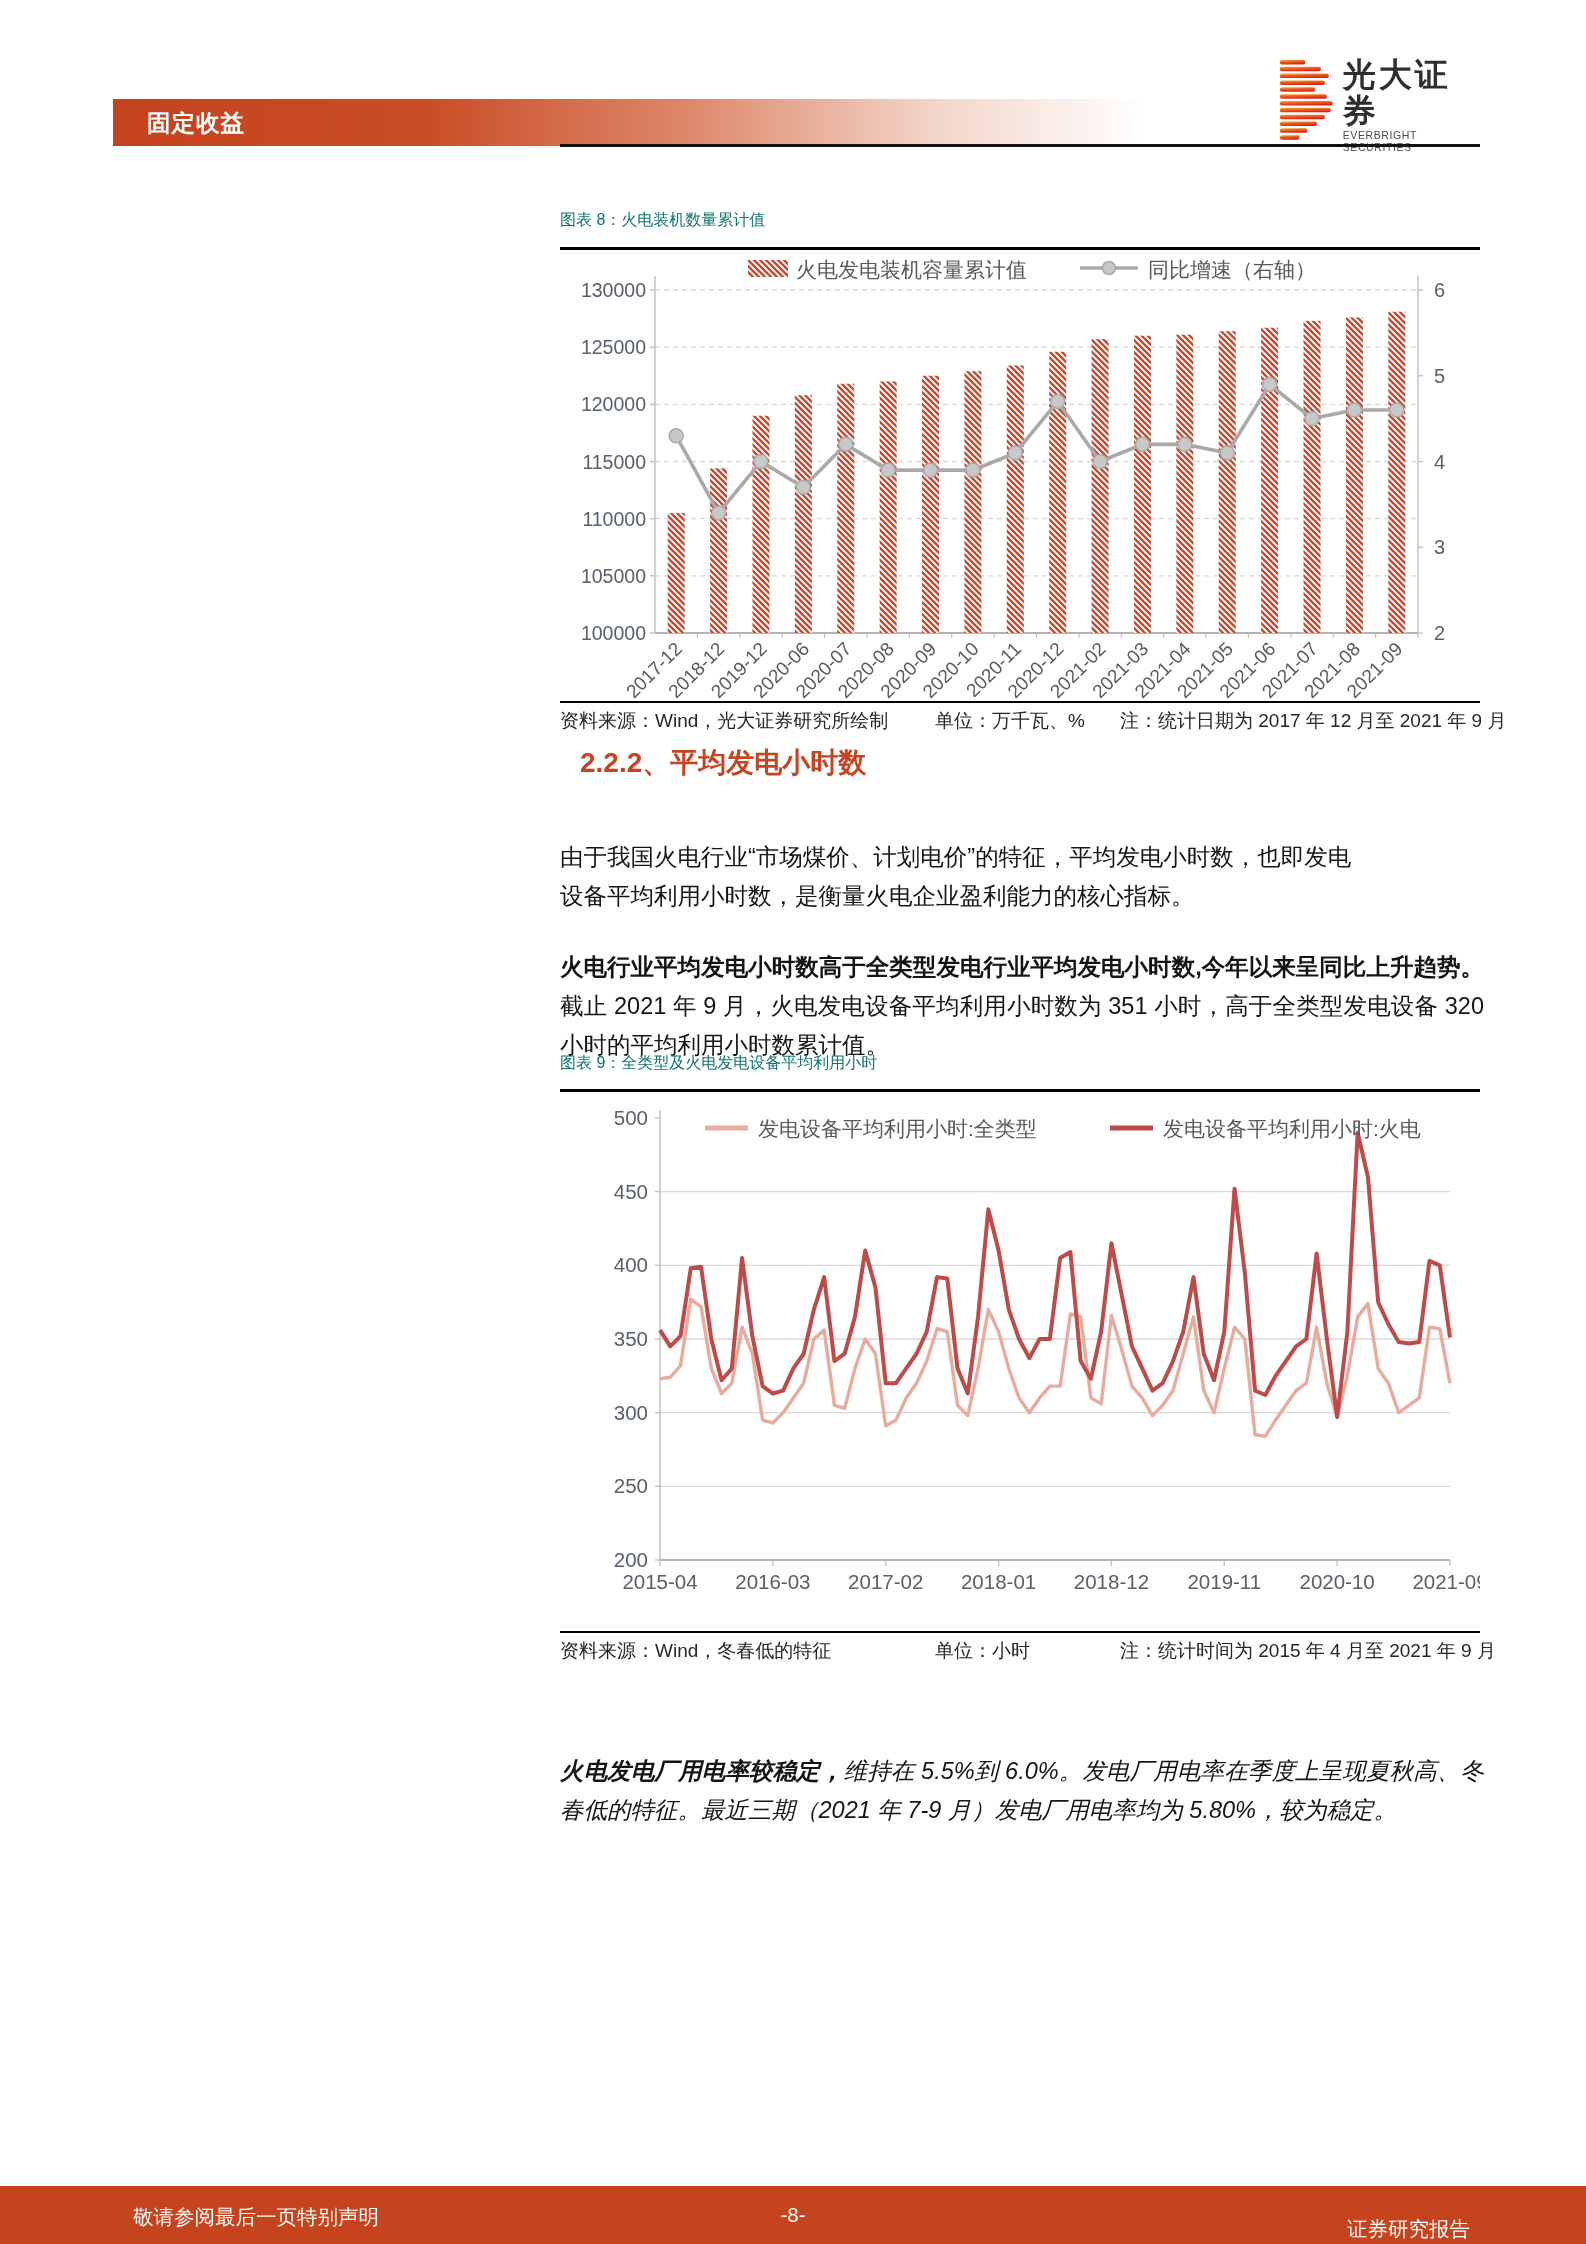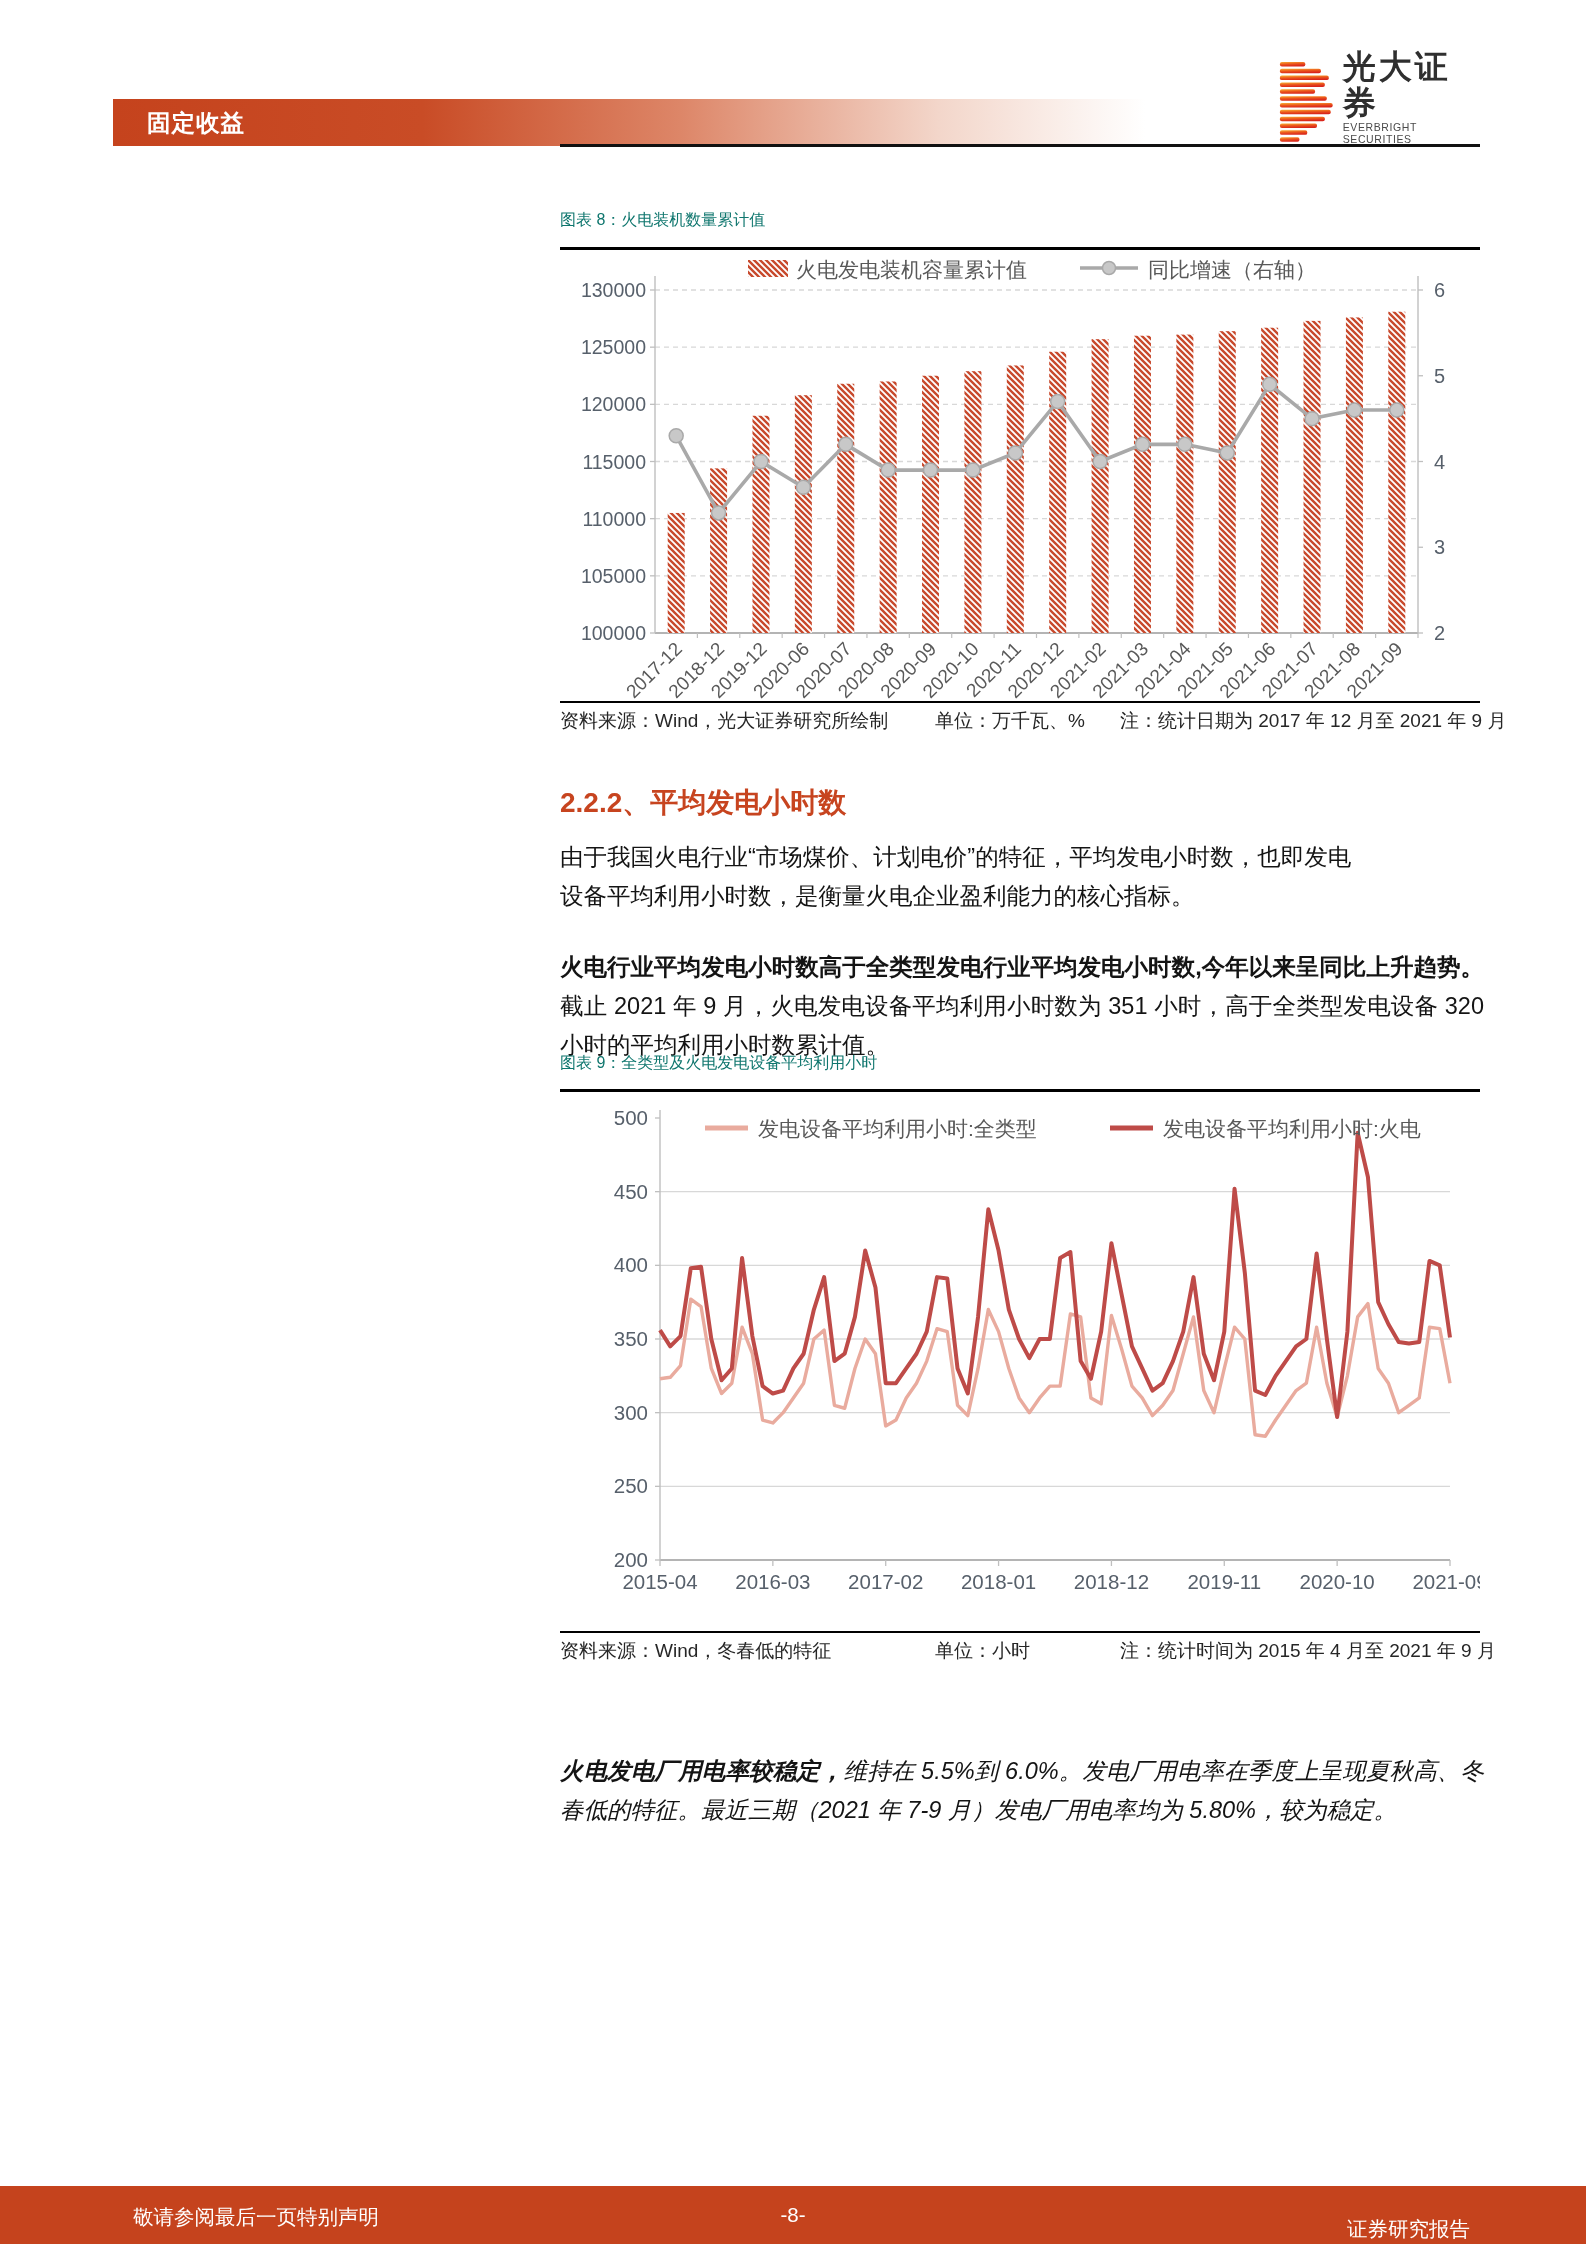--- a/index.html
+++ b/index.html
@@ -2,21 +2,21 @@
 <html><head>
 <meta charset="utf-8">
 <style>
   html,body{margin:0;padding:0;background:#ffffff;}
   body{width:1586px;height:2244px;position:relative;font-family:"Liberation Sans","DejaVu Sans",sans-serif;color:#141414;overflow:hidden;}
   .abs{position:absolute;}
   
   .band{left:113px;top:99px;width:1032px;height:47px;background:linear-gradient(to right,#c5431d 0%,#c94c26 30%,#dd8668 55%,#f3d6ca 80%,#ffffff 100%);display:flex;align-items:center;}
   .band-label{color:#ffffff;font-size:23.5px;font-weight:bold;padding-left:34px;letter-spacing:1px;}
   .header-rule{left:560px;top:144px;width:920px;height:3px;background:#111111;}
-  .brand{left:1276px;top:57px;width:210px;height:88px;display:flex;align-items:flex-end;}
+  .brand{left:1276px;top:57px;width:210px;height:88px;display:flex;align-items:flex-start;}
   .brand-text{margin-left:10px;}
   .brand-cn{font-size:33px;font-weight:bold;color:#2f2f2f;letter-spacing:3px;line-height:36px;}
   .brand-en{font-size:10.5px;color:#4a4a4a;letter-spacing:0.6px;}
   
   .fig-title{left:560px;width:922px;font-size:16px;font-weight:normal;color:#0f766e;}
   .fig-underline{left:560px;width:920px;height:3px;background:#000;}
   .src-row{left:560px;width:922px;font-size:19px;color:#262626;}
   .src-row span{position:absolute;white-space:nowrap;top:0;}
   .src-a{left:0;}
   .src-b{left:375px;}
@@ -204,21 +204,21 @@
       <text x="588" y="25" font-size="21" fill="#595959" text-anchor="start">同比增速（右轴）</text>
     </g>
   </svg>
 <div class="abs src-rule" style="top:701px;"></div>
 <div class="abs src-row" style="top:708px;height:26px;">
   <span class="src-a">资料来源：Wind，光大证券研究所绘制</span>
   <span class="src-b">单位：万千瓦、%</span>
   <span class="src-c">注：统计日期为 2017 年 12 月至 2021 年 9 月</span>
 </div>
 
-<div class="abs heading" style="top:784px;">2.2.2、平均发电小时数</div>
+<div class="abs heading" style="top:744px;margin-left:20px;">2.2.2、平均发电小时数</div>
 
 <div class="abs para" style="top:838px;">由于我国火电行业“市场煤价、计划电价”的特征，平均发电小时数，也即发电
 设备平均利用小时数，是衡量火电企业盈利能力的核心指标。</div>
 
 <div class="abs para" style="top:948px;white-space:normal;"><b>火电行业平均发电小时数高于全类型发电行业平均发电小时数,今年以来呈同比上升趋势。</b><span>截止 2021 年 9 月，火电发电设备平均利用小时数为 351 小时，高于全类型发电设备 320 小时的平均利用小时数累计值。</span></div>
 
 <div class="abs fig-title" style="top:1053px;">图表 9：全类型及火电发电设备平均利用小时</div>
 <div class="abs fig-underline" style="top:1089px;"></div>
 <svg id="chart9" class="abs" style="left:560px;top:1095px;" width="920" height="505" viewBox="0 0 920 505">
     <g>

